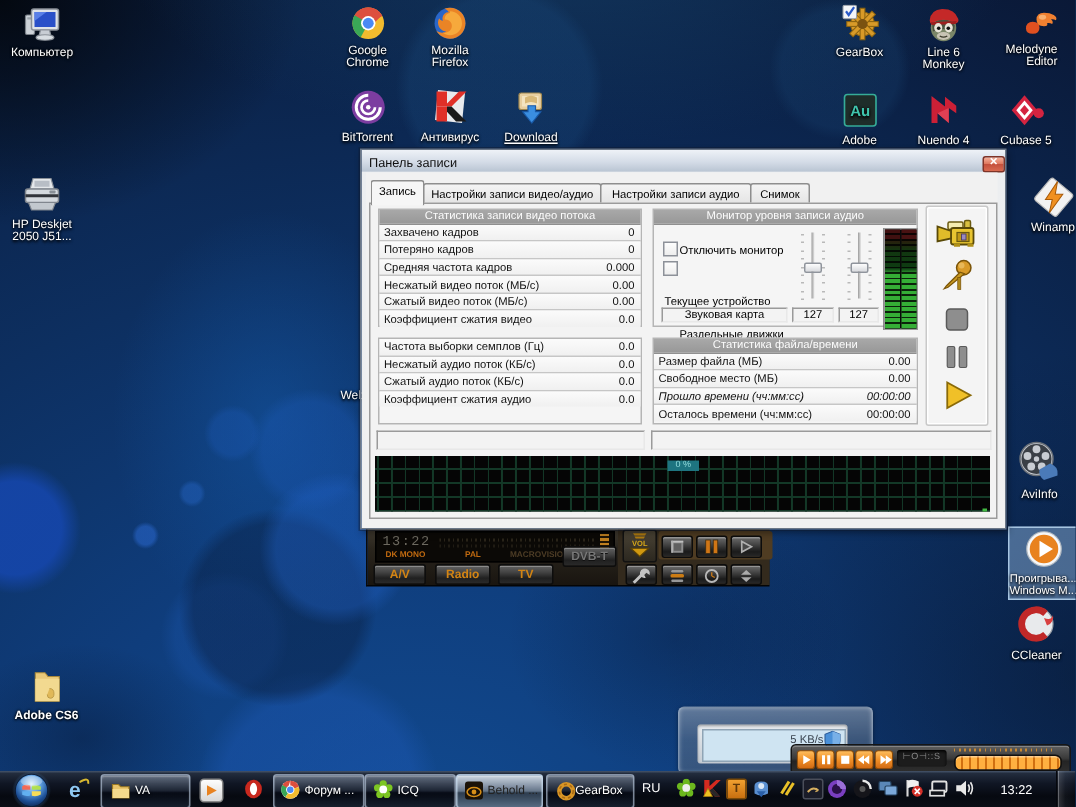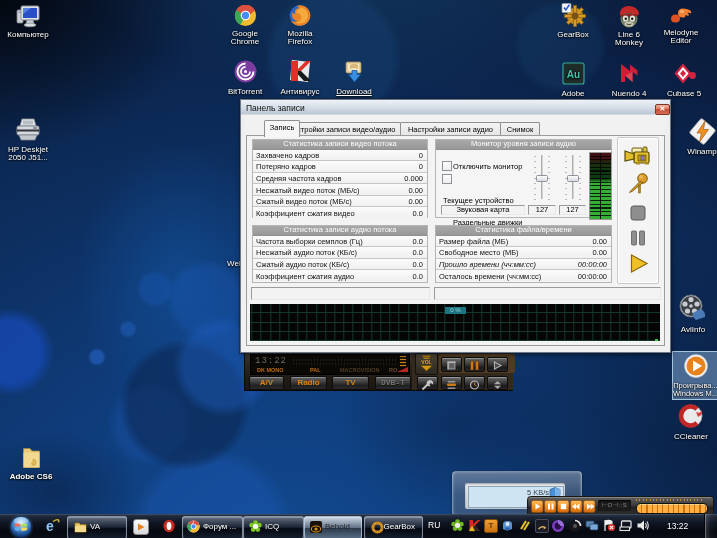--- a/index.html
+++ b/index.html
@@ -41,21 +41,21 @@
        font-size:8px;color:#000;}
   #dlg .ttl{position:absolute;left:5px;top:3px;font-size:8.5px;color:#101010;}
   #dlg .cls{position:absolute;left:414px;top:4px;width:13px;height:9px;border-radius:2px;
        background:linear-gradient(#f5b09b,#e07a60 45%,#c4503c 50%,#d96a50);border:1px solid #7e3428;
        color:#fff;font-size:7px;line-height:8px;text-align:center;font-weight:bold;}
   #dlg .client{position:absolute;left:3px;top:15px;width:421px;height:233px;background:#f1f1f1;}
   .tabpage{position:absolute;left:4.5px;top:35px;width:417px;height:209px;background:#f3f3f3;border:1px solid #9b9b9b;}
   .tab{position:absolute;top:22px;height:13px;background:linear-gradient(#f4f4f4,#e4e4e4);
        border:1px solid #8e8e8e;border-bottom:none;border-radius:2px 2px 0 0;
        font-size:7.5px;text-align:center;line-height:13px;white-space:nowrap;overflow:hidden;}
-  .tab.act{top:20px;height:16px;background:#f6f6f6;z-index:3;margin-left:17px;}
+  .tab.act{top:20px;height:16px;background:#f6f6f6;z-index:3;}
   .grp{position:absolute;border:1px solid #b5b5b5;background:#f5f5f5;}
   .ghead{height:8.5px;background:linear-gradient(#a8a8a8,#989898);color:#fcfcfc;font-size:7.5px;
         text-align:center;line-height:8.5px;border-bottom:1px solid #8f8f8f;}
   .grow{position:relative;border-bottom:1px solid #c6c6c6;background:linear-gradient(#fbfbfb,#f0f0f0);
         font-size:7.5px;color:#111;}
   .grow .k{position:absolute;left:3px;top:50%;transform:translateY(-50%);white-space:nowrap;}
   .grow .v{position:absolute;right:4px;top:50%;transform:translateY(-50%);}
   .sunk{position:absolute;background:#f3f3f3;border-top:1px solid #9a9a9a;border-left:1px solid #9a9a9a;
         border-right:1px solid #e8e8e8;border-bottom:1px solid #e8e8e8;}
   .cb{position:absolute;width:8px;height:8px;background:linear-gradient(#fdfdfd,#eee);border:1px solid #8d9199;}
@@ -196,21 +196,21 @@
       <ellipse cx="8.5" cy="14.5" rx="2.7" ry="3.1" fill="#e8e4d8"></ellipse>
       <ellipse cx="15.5" cy="14.5" rx="2.7" ry="3.1" fill="#e8e4d8"></ellipse>
       <circle cx="8.8" cy="14.8" r="1.2" fill="#111"></circle>
         <circle cx="15.2" cy="14.8" r="1.2" fill="#111"></circle>
       <ellipse cx="12" cy="20" rx="4.5" ry="2.6" fill="#c8c4b4"></ellipse>
       <path d="M9.5,20 Q12,21.5 14.5,20" stroke="#3a3a2a" stroke-width="0.9" fill="none"></path>
     </svg>
     <div>Line 6<br>Monkey</div>
   </div>
 
-  <div class="dico" style="left:657px;top:6px;width:48px;">
+  <div class="dico" style="left:657px;top:6px;width:48px;text-align:right;">
     <svg class="ic" width="22" height="20" viewBox="0 0 22 20">
       <path d="M1,13 Q1,8.5 5.5,8.5 Q10,8.5 10,12.5 Q10,16.5 5.5,16.5 Q1,16.5 1,13 Z" fill="#e05020"></path>
       <path d="M8,7 Q8,2.5 13,2.5 Q17,2.5 19.5,4 Q22,5.5 21,7.5 Q19,6.5 17.5,7 Q19.5,8 18.5,10 Q16.5,9 15,9.5 Q16,11.5 13,11.5 Q8,11.5 8,7 Z" fill="#f08030"></path>
       <ellipse cx="12" cy="5.5" rx="2.4" ry="1.6" fill="#f8b070"></ellipse>
     </svg>
     <div>Melodyne<br>Editor</div>
   </div>
 
   <div class="dico" style="left:549px;top:62px;width:48px;">
     <svg class="ic" width="23" height="23" viewBox="0 0 23 23">
@@ -307,21 +307,21 @@
     <div style="position:absolute;left:89px;top:12px;font-size:5.5px;font-weight:bold;color:#4e3d26;">MACROVISION</div>
     <div style="position:absolute;left:138px;top:12px;font-size:5.5px;font-weight:bold;color:#6a4a34;">RO</div>
     <svg style="position:absolute;left:146px;top:12px;" width="11" height="5">
         <polygon points="0,5 11,0 11,5" fill="#b62620"></polygon>
       </svg>
   </div>
 
   <div class="tvbtn" style="left:4px;top:24px;width:33px;">A/V</div>
   <div class="tvbtn" style="left:45px;top:24px;width:35px;">Radio</div>
   <div class="tvbtn" style="left:87px;top:24px;width:35px;">TV</div>
-  <div class="tvbtn" style="left:130px;top:24px;width:34px;color:#777;text-shadow:0 1px 0 #111;font-family:Liberation Mono, monospace;">DVB-T</div>
+  <div class="tvbtn" style="left:130px;top:12px;width:34px;color:#777;text-shadow:0 1px 0 #111;">DVB-T</div>
 
   <div style="position:absolute;left:167px;top:0;width:101px;height:38px;background:#332a1d;">
 
     <div style="position:absolute;left:2.5px;top:0.5px;width:21px;height:20px;background:linear-gradient(#4a4335,#2c2820);border:1px solid #121212;border-radius:2px;">
       <svg width="21" height="20">
         <polygon points="6,1.5 15,1.5 14,3 7,3" fill="#b07c10"></polygon>
         <polygon points="7,3.6 14,3.6 13.2,5 7.8,5" fill="#b07c10"></polygon>
         <text x="10.5" y="10" font-size="5" font-weight="bold" fill="#d8a818" text-anchor="middle" font-family="Liberation Sans">VOL</text>
         <polygon points="4.5,11.5 16.5,11.5 10.5,17" fill="#d09810" stroke="#5a4206" stroke-width="0.7"></polygon>
       </svg>
@@ -408,21 +408,20 @@
         <span class="k">Сжатый видео поток (МБ/с)</span>
         <span class="v">0.00</span>
       </div>
     <div class="grow" style="height:10.6px;border-bottom:none;">
         <span class="k">Коэффициент сжатия видео</span>
         <span class="v">0.0</span>
       </div>
   </div>
 
   <div class="grp" style="left:11px;top:125px;width:174px;height:56px;">
-    <div class="ghead">Статистика записи аудио потока</div>
     <div class="grow" style="height:10.6px;">
         <span class="k">Частота выборки семплов (Гц)</span>
         <span class="v">0.0</span>
       </div>
     <div class="grow" style="height:10.6px;">
         <span class="k">Несжатый аудио поток (КБ/с)</span>
         <span class="v">0.0</span>
       </div>
     <div class="grow" style="height:10.6px;">
         <span class="k">Сжатый аудио поток (КБ/с)</span>

